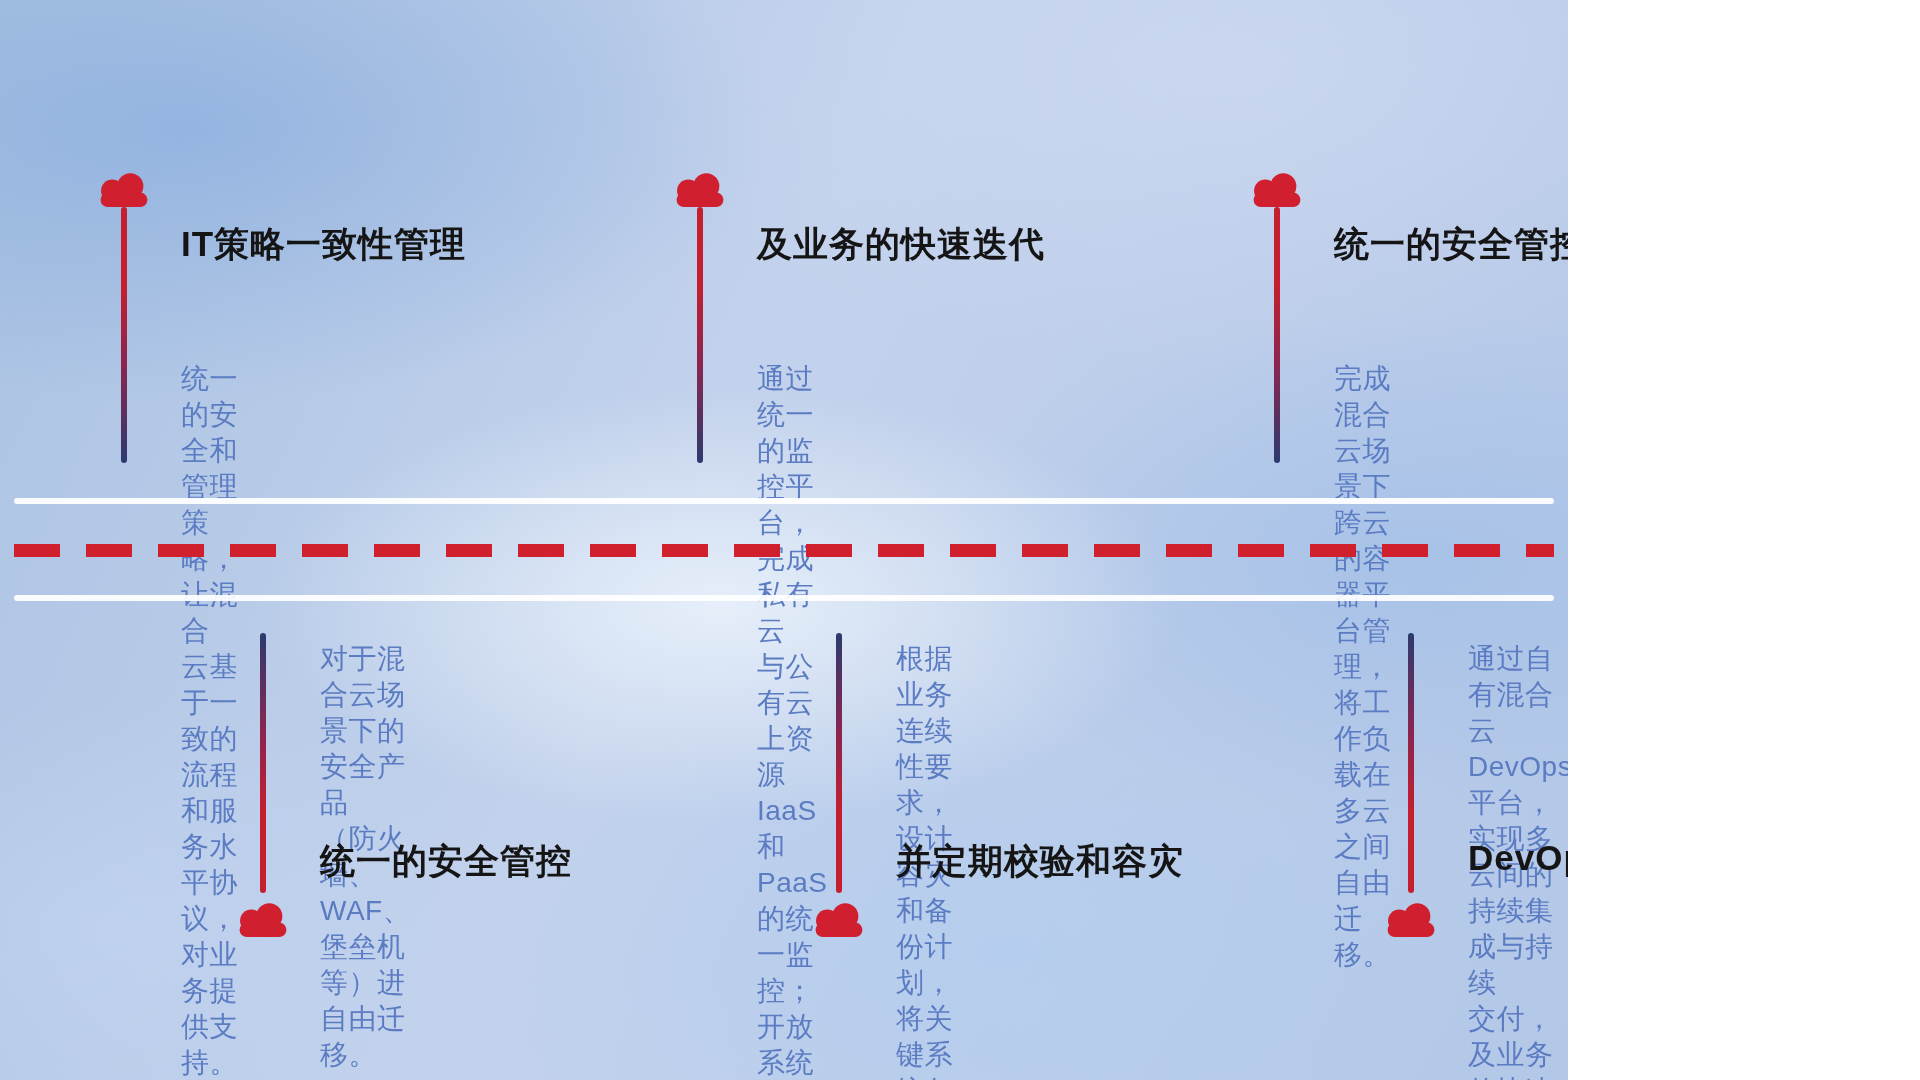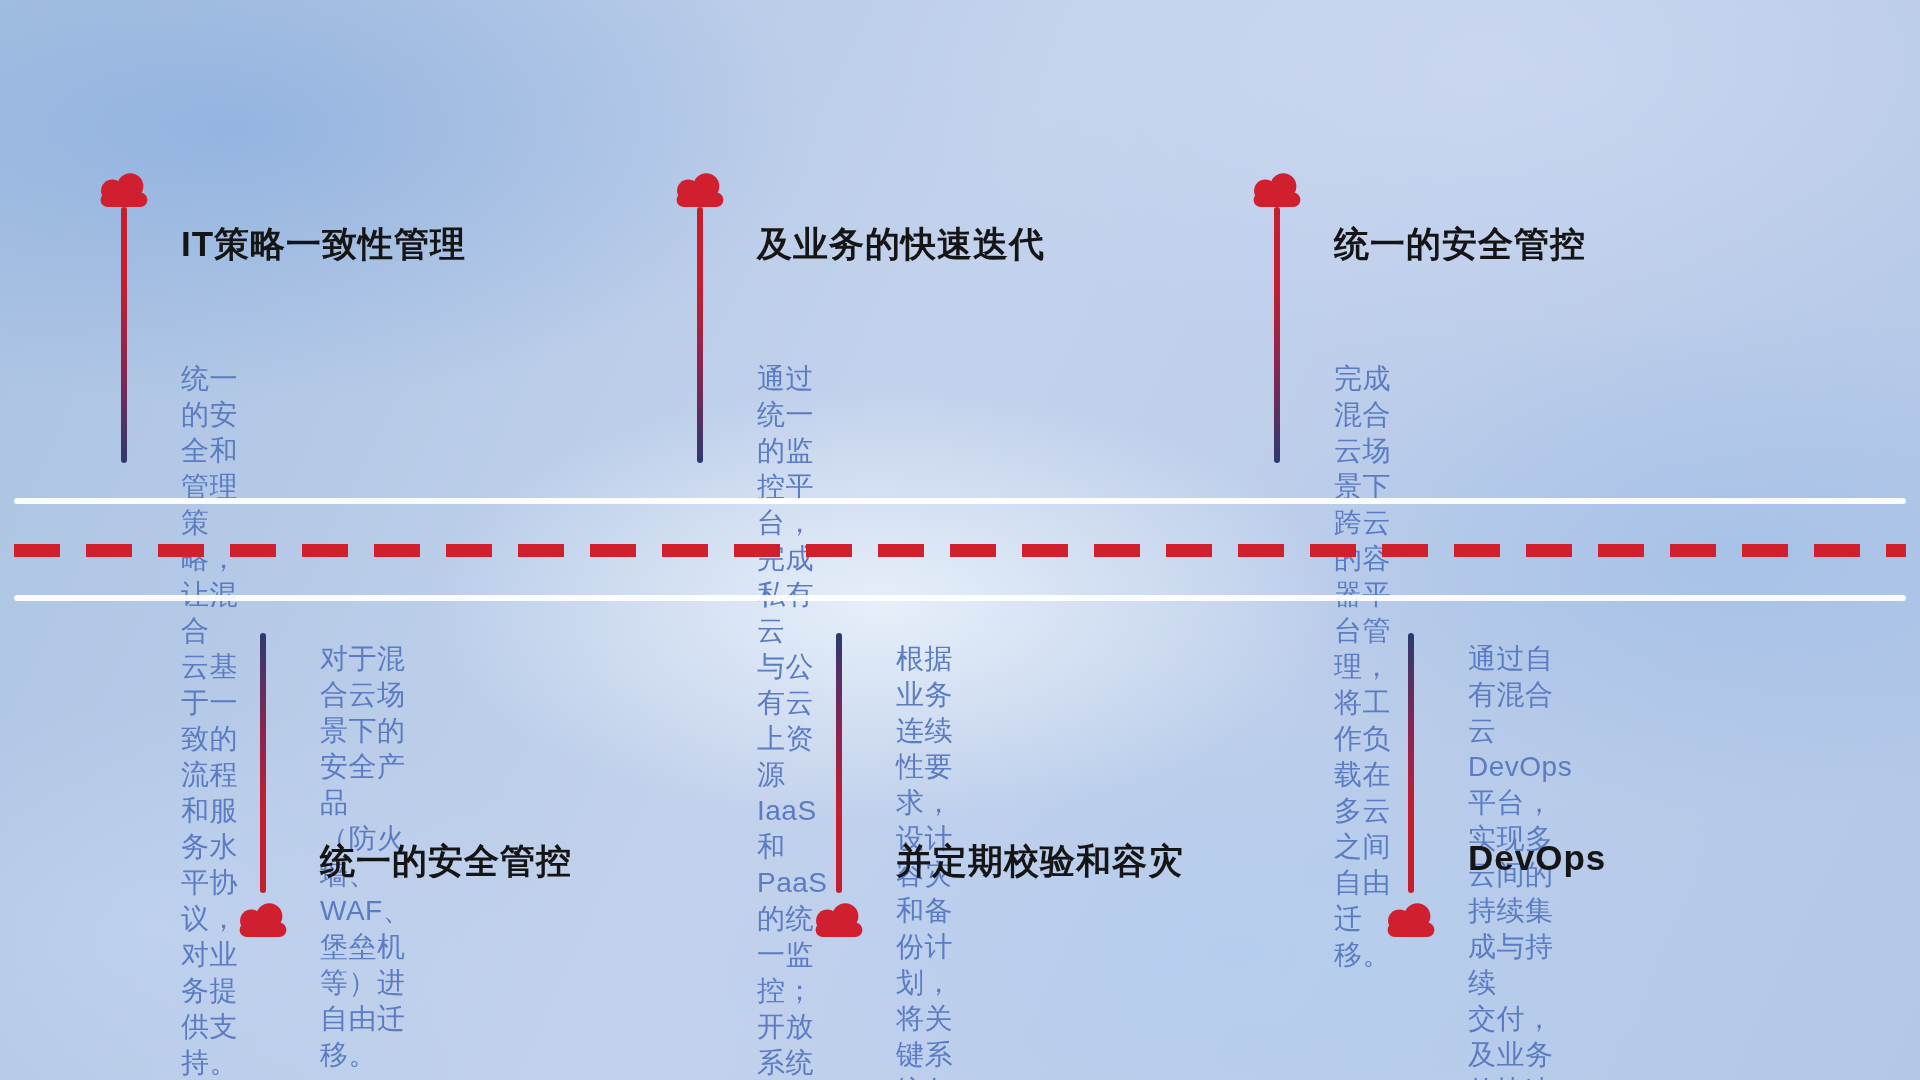--- a/index.html
+++ b/index.html
@@ -3,21 +3,21 @@
 <meta charset="utf-8">
 <title>Hybrid Cloud Capabilities Diagram</title>
 <style>
   * { margin:0; padding:0; box-sizing:border-box; }
   html, body { width:1920px; height:1080px; }
   body {
     font-family:"Liberation Sans","DejaVu Sans",sans-serif;
     overflow:hidden;
   }
   .canvas {
-    position:relative; width:1920px; height:1080px; overflow:hidden;
+    position:relative; width:1568px; height:1080px; overflow:hidden;
     background:
       radial-gradient(900px 420px at 12% 12%, rgba(125,165,220,.55), transparent 65%),
       radial-gradient(1000px 500px at 78% 6%, rgba(208,218,242,.65), transparent 60%),
       radial-gradient(760px 360px at 46% 56%, rgba(236,244,252,.85), transparent 60%),
       radial-gradient(820px 420px at 90% 52%, rgba(150,185,230,.5), transparent 60%),
       radial-gradient(900px 460px at 64% 88%, rgba(178,206,240,.6), transparent 60%),
       radial-gradient(700px 380px at 8% 86%, rgba(195,213,242,.55), transparent 60%),
       linear-gradient(115deg,#a9c2e2 0%,#c3d2ec 45%,#b3c7e7 100%);
   }
 

